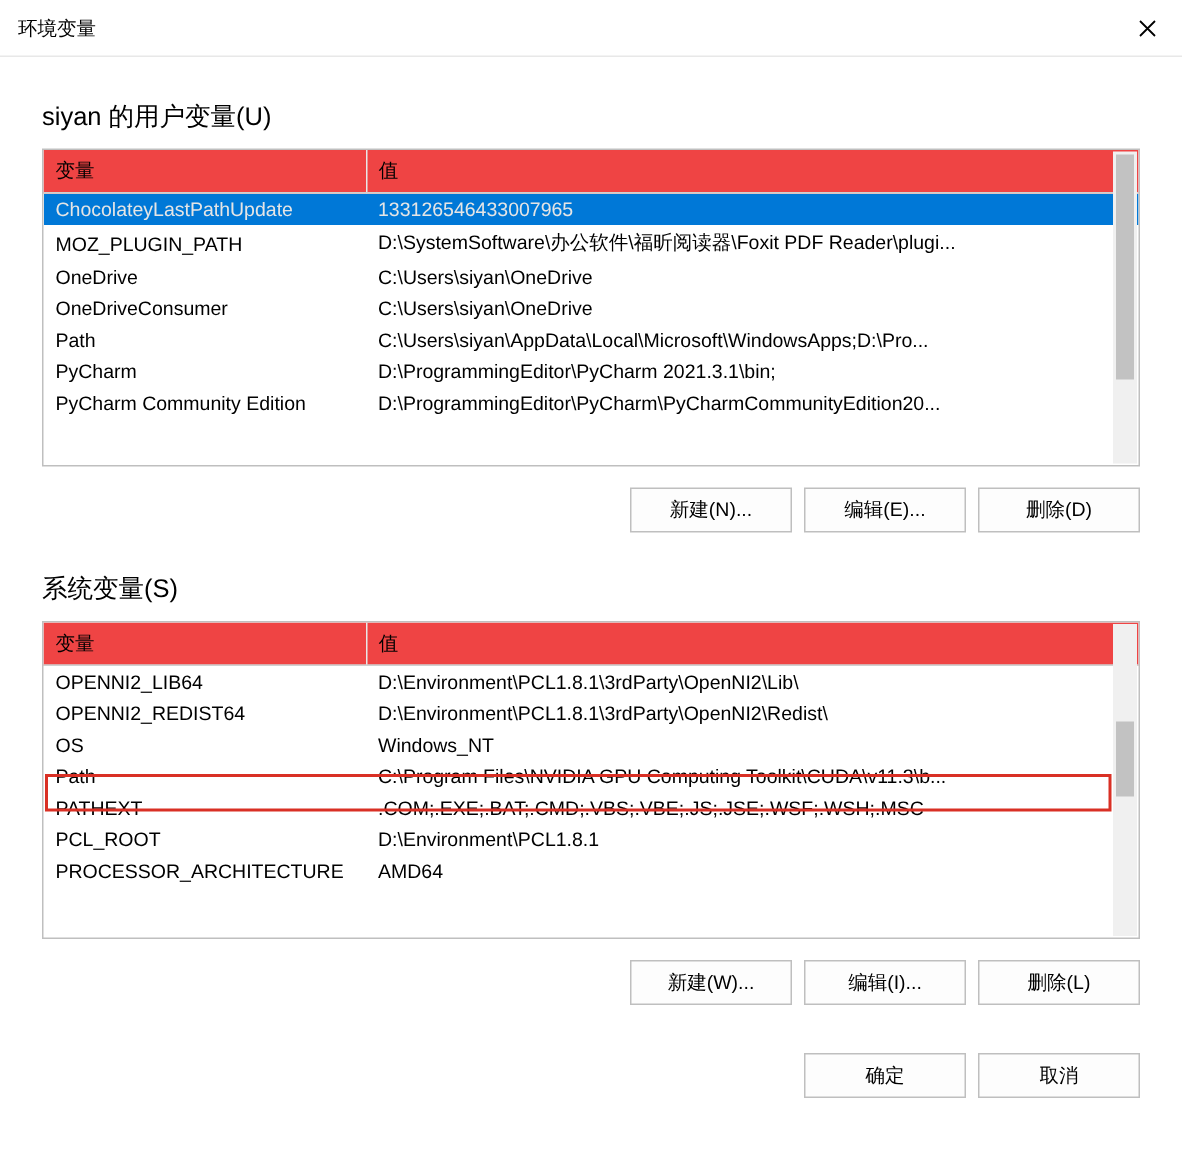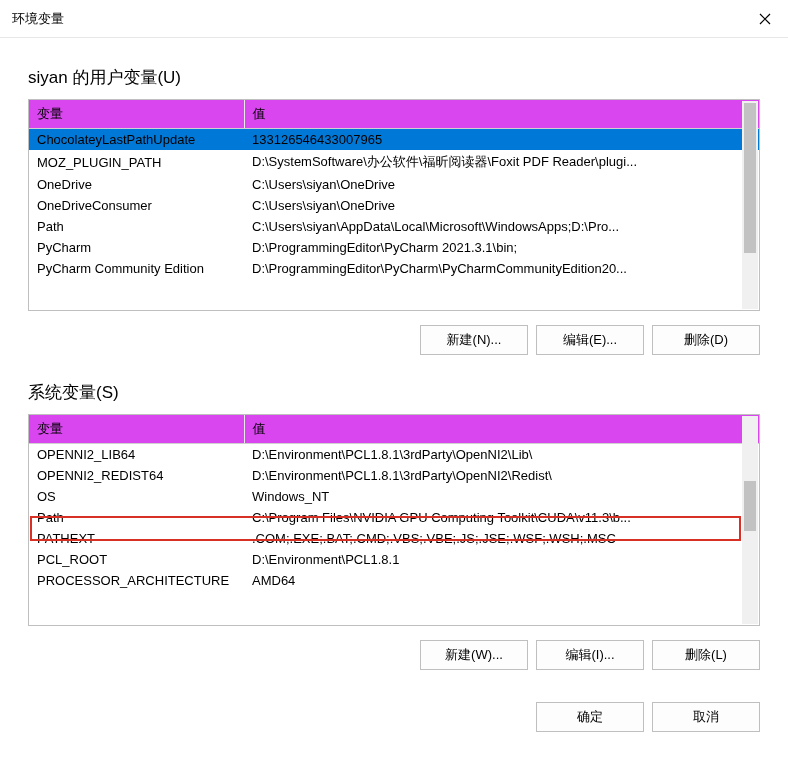--- a/index.html
+++ b/index.html
@@ -44,37 +44,37 @@
     .table {
       width: 100%;
       border-collapse: collapse;
     }
     .table th {
       text-align: left;
       font-weight: 400;
       padding: 5px 8px;
       border-bottom: 1px solid #d0d0d0;
       border-right: 1px solid #e8e8e8;
-      background: #d946ef;
+      background: #ef4444;
       font-size: 13px;
     }
     .table th:last-child { border-right: none; }
     .table td {
       padding: 3px 8px;
       font-size: 13px;
       white-space: nowrap;
       overflow: hidden;
       text-overflow: ellipsis;
       max-width: 0;
     }
     .col-var { width: 215px; }
     .col-val { width: auto; }
     .row-selected td {
       background: #0078d7;
-      color: #000000;
+      color: #e5e5e5;
     }
     .row-cutoff td {
       padding-top: 3px;
       padding-bottom: 0;
       height: 12px;
       overflow: hidden;
       position: relative;
     }
     .row-cutoff td span { position: relative; top: 3px; }
     .vscroll {

